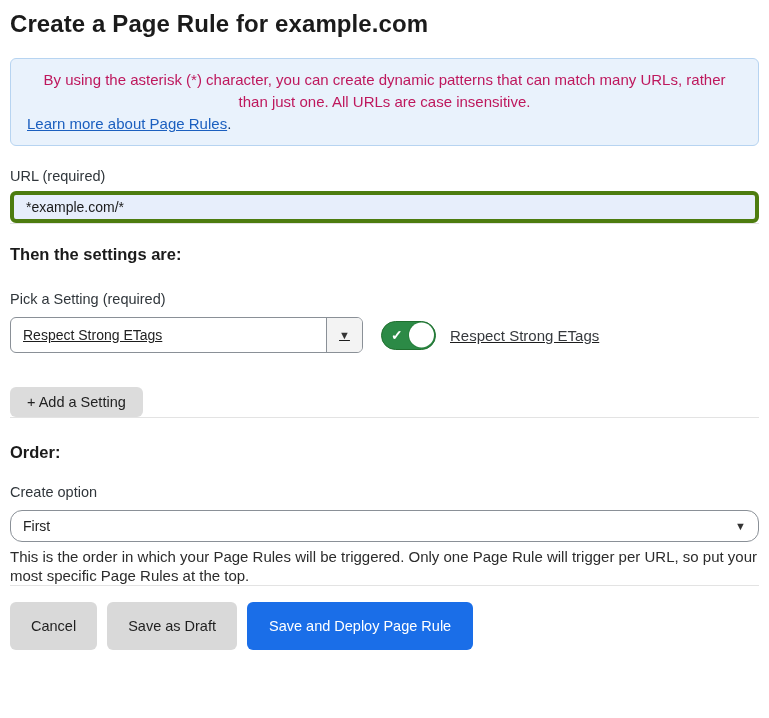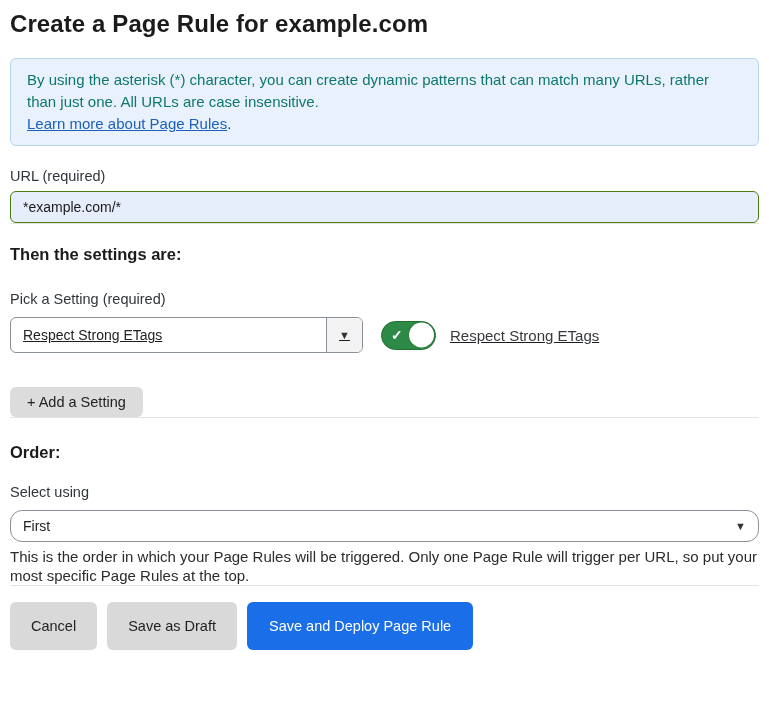--- a/index.html
+++ b/index.html
@@ -21,36 +21,36 @@
   .info-box {
     margin-top: 22px;
     background: #e9f2fc;
     border: 1px solid #b7d4f1;
     border-radius: 6px;
     padding: 10px 16px;
     font-size: 15px; line-height: 22px;
     color: #0d3368;
   }
   .info-box .info-heading { font-weight: 700; color: #0c3268; }
-  .info-box .info-body { color: #0f766e; }
+  .info-box .info-body { color: #be185d; text-align: center; }
   .info-box a.info-link {
     color: #1b5fbf; text-decoration: underline; cursor: pointer;
   }
 
   .field-label {
     margin-top: 21px;
     font-size: 14.5px; line-height: 18px; color: #30363b;
   }
 
   .url-input {
     display: block;
     margin-top: 6px;
     width: 100%; height: 32px;
     background: #e7eefb;
-    border: 1px solid #4d7c0f;
+    border: 4px solid #4d7c0f;
     border-radius: 6px;
     padding: 0 12px;
     font-family: "Liberation Sans", sans-serif;
     font-size: 14px; color: #1a1a1a;
     outline: none;
   }
 
   hr.divider {
     border: none; border-top: 1px solid #e3e3e3;
     margin: 0;
@@ -207,21 +207,21 @@
       <span class="toggle-label">Respect Strong ETags</span>
     </div>
   </div>
 
   <button class="add-setting-btn">+ Add a Setting</button>
 
   <hr class="divider divider-2">
 
   <div class="section-heading order">Order:</div>
 
-  <div class="field-label">Select using</div>
+  <div class="field-label">Create option</div>
 
   <div class="order-select-wrap">
     <div class="order-select">
       <span>First</span>
       <span class="select-arrow">▼</span>
     </div>
   </div>
 
   <div class="help-text">This is the order in which your Page Rules will be triggered. Only one Page Rule will trigger per URL, so put your most specific Page Rules at the top.</div>
 

